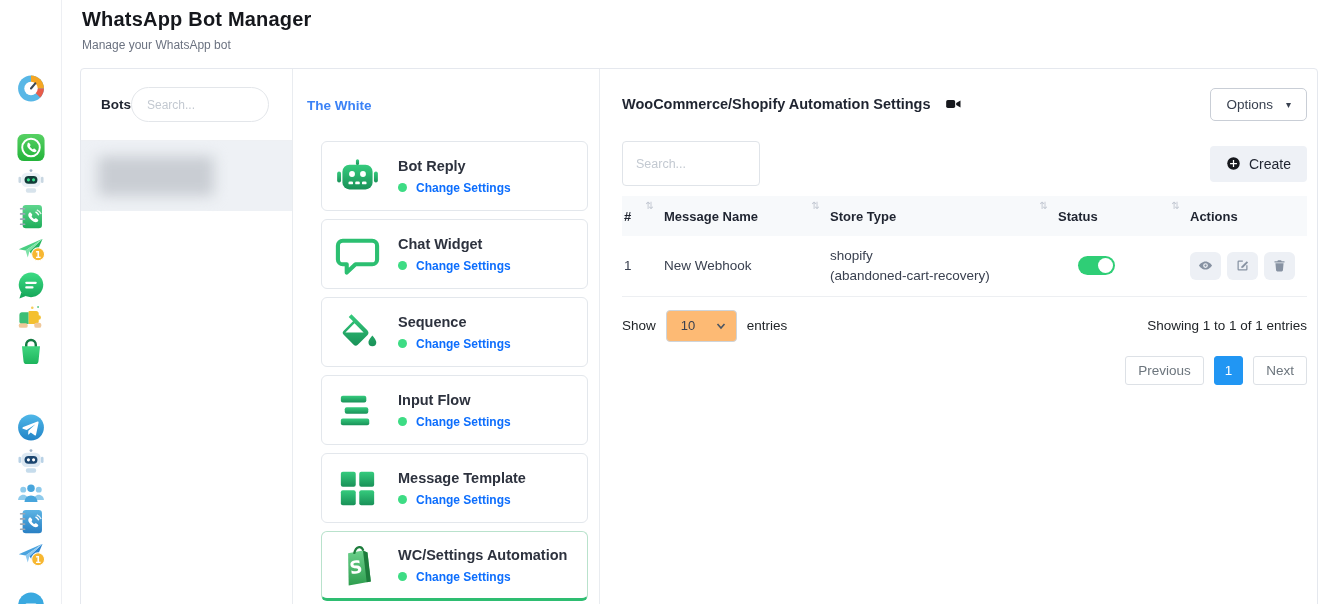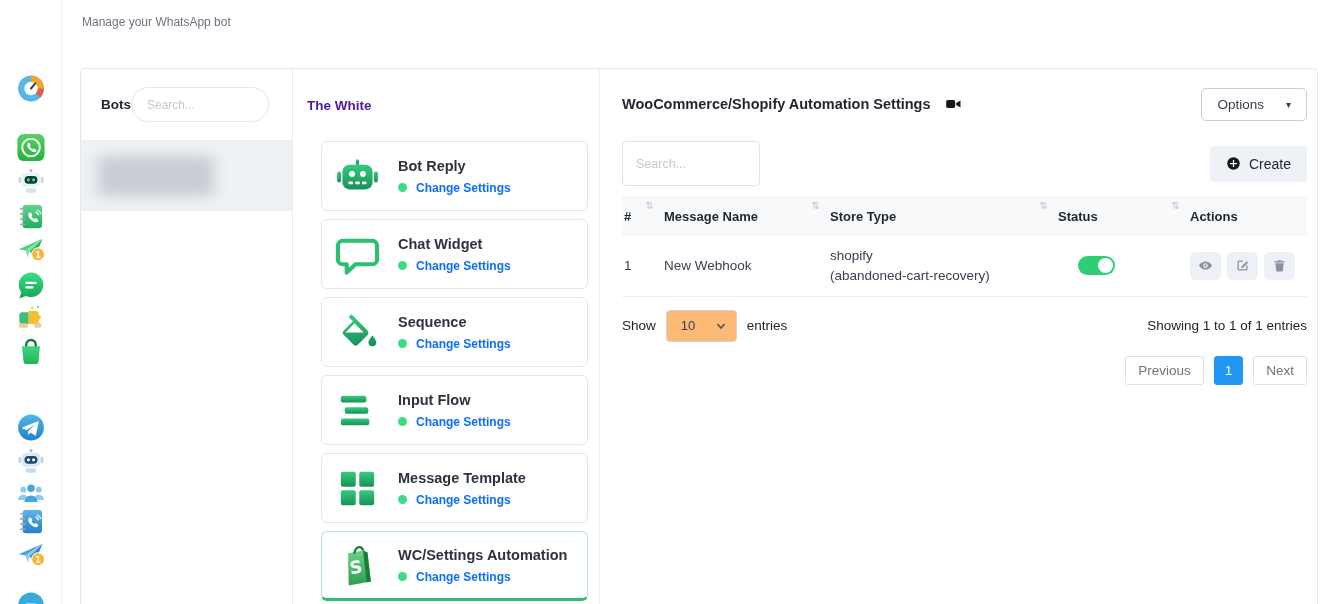--- a/index.html
+++ b/index.html
@@ -27,40 +27,40 @@
   .bots-head { height:72px; display:flex; align-items:center; padding-left:20px; border-bottom:1px solid #eef0f3; }
   .bots-title { font-size:13.5px; font-weight:700; color:#1f2430; }
   .bots-search { width:138px; height:35px; border:1px solid #e3e6ea; border-radius:18px; padding:0 15px; font-size:12px; color:#555; outline:none; }
   .bots-search::placeholder { color:#c3c9d1; }
   .bot-item { height:70px; background:#eef1f5; display:flex; align-items:center; padding-left:17px; cursor:pointer; }
   .bot-name-blur { width:116px; height:40px; background:#c9cdd3; border-radius:4px; filter:blur(7px); }
 
   
   .col-features { width:307px; flex-shrink:0; border-right:1px solid #e9ecf0; padding:0 11px 0 12px; }
   .features-head { height:72px; display:flex; align-items:center; padding-left:2px; }
-  .bot-name-label { font-size:13.5px; font-weight:700; color:#4c1d95; }
+  .bot-name-label { font-size:13.5px; font-weight:700; color:#3b82f6; }
   .cards { display:flex; flex-direction:column; gap:8px; }
   .card { height:70px; border:1px solid #e3e7ec; border-radius:6px; background:#fff;
     display:flex; align-items:center; padding:0 12px; gap:17px; cursor:pointer;margin-left:16px; }
   .card.active { border-color:#b9e2cc; border-bottom:3px solid #2ebd71; }
   .card-icon { width:47px; height:47px; flex-shrink:0; }
   .card-icon svg { width:100%; height:100%; display:block; }
   .card-title { font-size:14.5px; font-weight:700; color:#2d323e; }
   .card-link-row { display:flex; align-items:center; gap:9px; margin-top:7px; }
   .status-dot { width:9px; height:9px; border-radius:50%; background:#3ddc84; }
   .card-link { font-size:12px; font-weight:700; color:#0d6efd; text-decoration:none; cursor:pointer; }
 
   
   .col-table { flex:1; padding:0 10px 0 22px; min-width:0; }
   .auto-head { height:70px; display:flex; align-items:center; justify-content:space-between; }
   .auto-title-wrap { display:flex; align-items:center; gap:13px; }
   .auto-title { font-size:14.5px; font-weight:700; color:#1f2430; }
   .video-icon svg { width:19px; height:16px; display:block; }
   .options-btn { height:33px; padding:0 15px; background:#fff; border:1px solid #c9ced6; border-radius:5px;
-    font-size:13.5px; color:#394150; display:flex; align-items:center; gap:22px; cursor:pointer; }
+    font-size:13.5px; color:#394150; display:flex; align-items:center; gap:13px; cursor:pointer; }
   .caret { font-size:10px; color:#394150; }
 
   .toolbar { display:flex; justify-content:space-between; align-items:center; margin-top:2px; }
   .table-search { width:138px; height:45px; border:1px solid #e0e4e9; border-radius:4px; padding:0 13px; font-size:12.5px; outline:none; }
   .table-search::placeholder { color:#c3c9d1; }
   .create-btn { height:36px; padding:0 16px; background:#eef1f6; border:none; border-radius:4px;
     font-size:14px; color:#1f2430; display:flex; align-items:center; gap:8px; cursor:pointer; }
   .create-btn svg { width:15px; height:15px; }
 
   table.data { width:100%; border-collapse:collapse; margin-top:10px; }
@@ -267,20 +267,21 @@
       <svg viewBox="0 0 24 24">
           <circle cx="12" cy="12" r="10" fill="#3aa9e0"></circle>
           <rect x="7.5" y="10.5" width="9" height="2" rx="1" fill="#fff"></rect>
         </svg>
     </div>
   </nav>
 
   <div class="main">
 
     <div class="page-header">
+      <div class="page-title">WhatsApp Bot Manager</div>
       <div class="page-subtitle">Manage your WhatsApp bot</div>
     </div>
 
     <div class="panel">
 
       <div class="col-bots">
         <div class="bots-head">
           <span class="bots-title">Bots</span>
           <input class="bots-search" type="text" placeholder="Search..." style="">
         </div>

